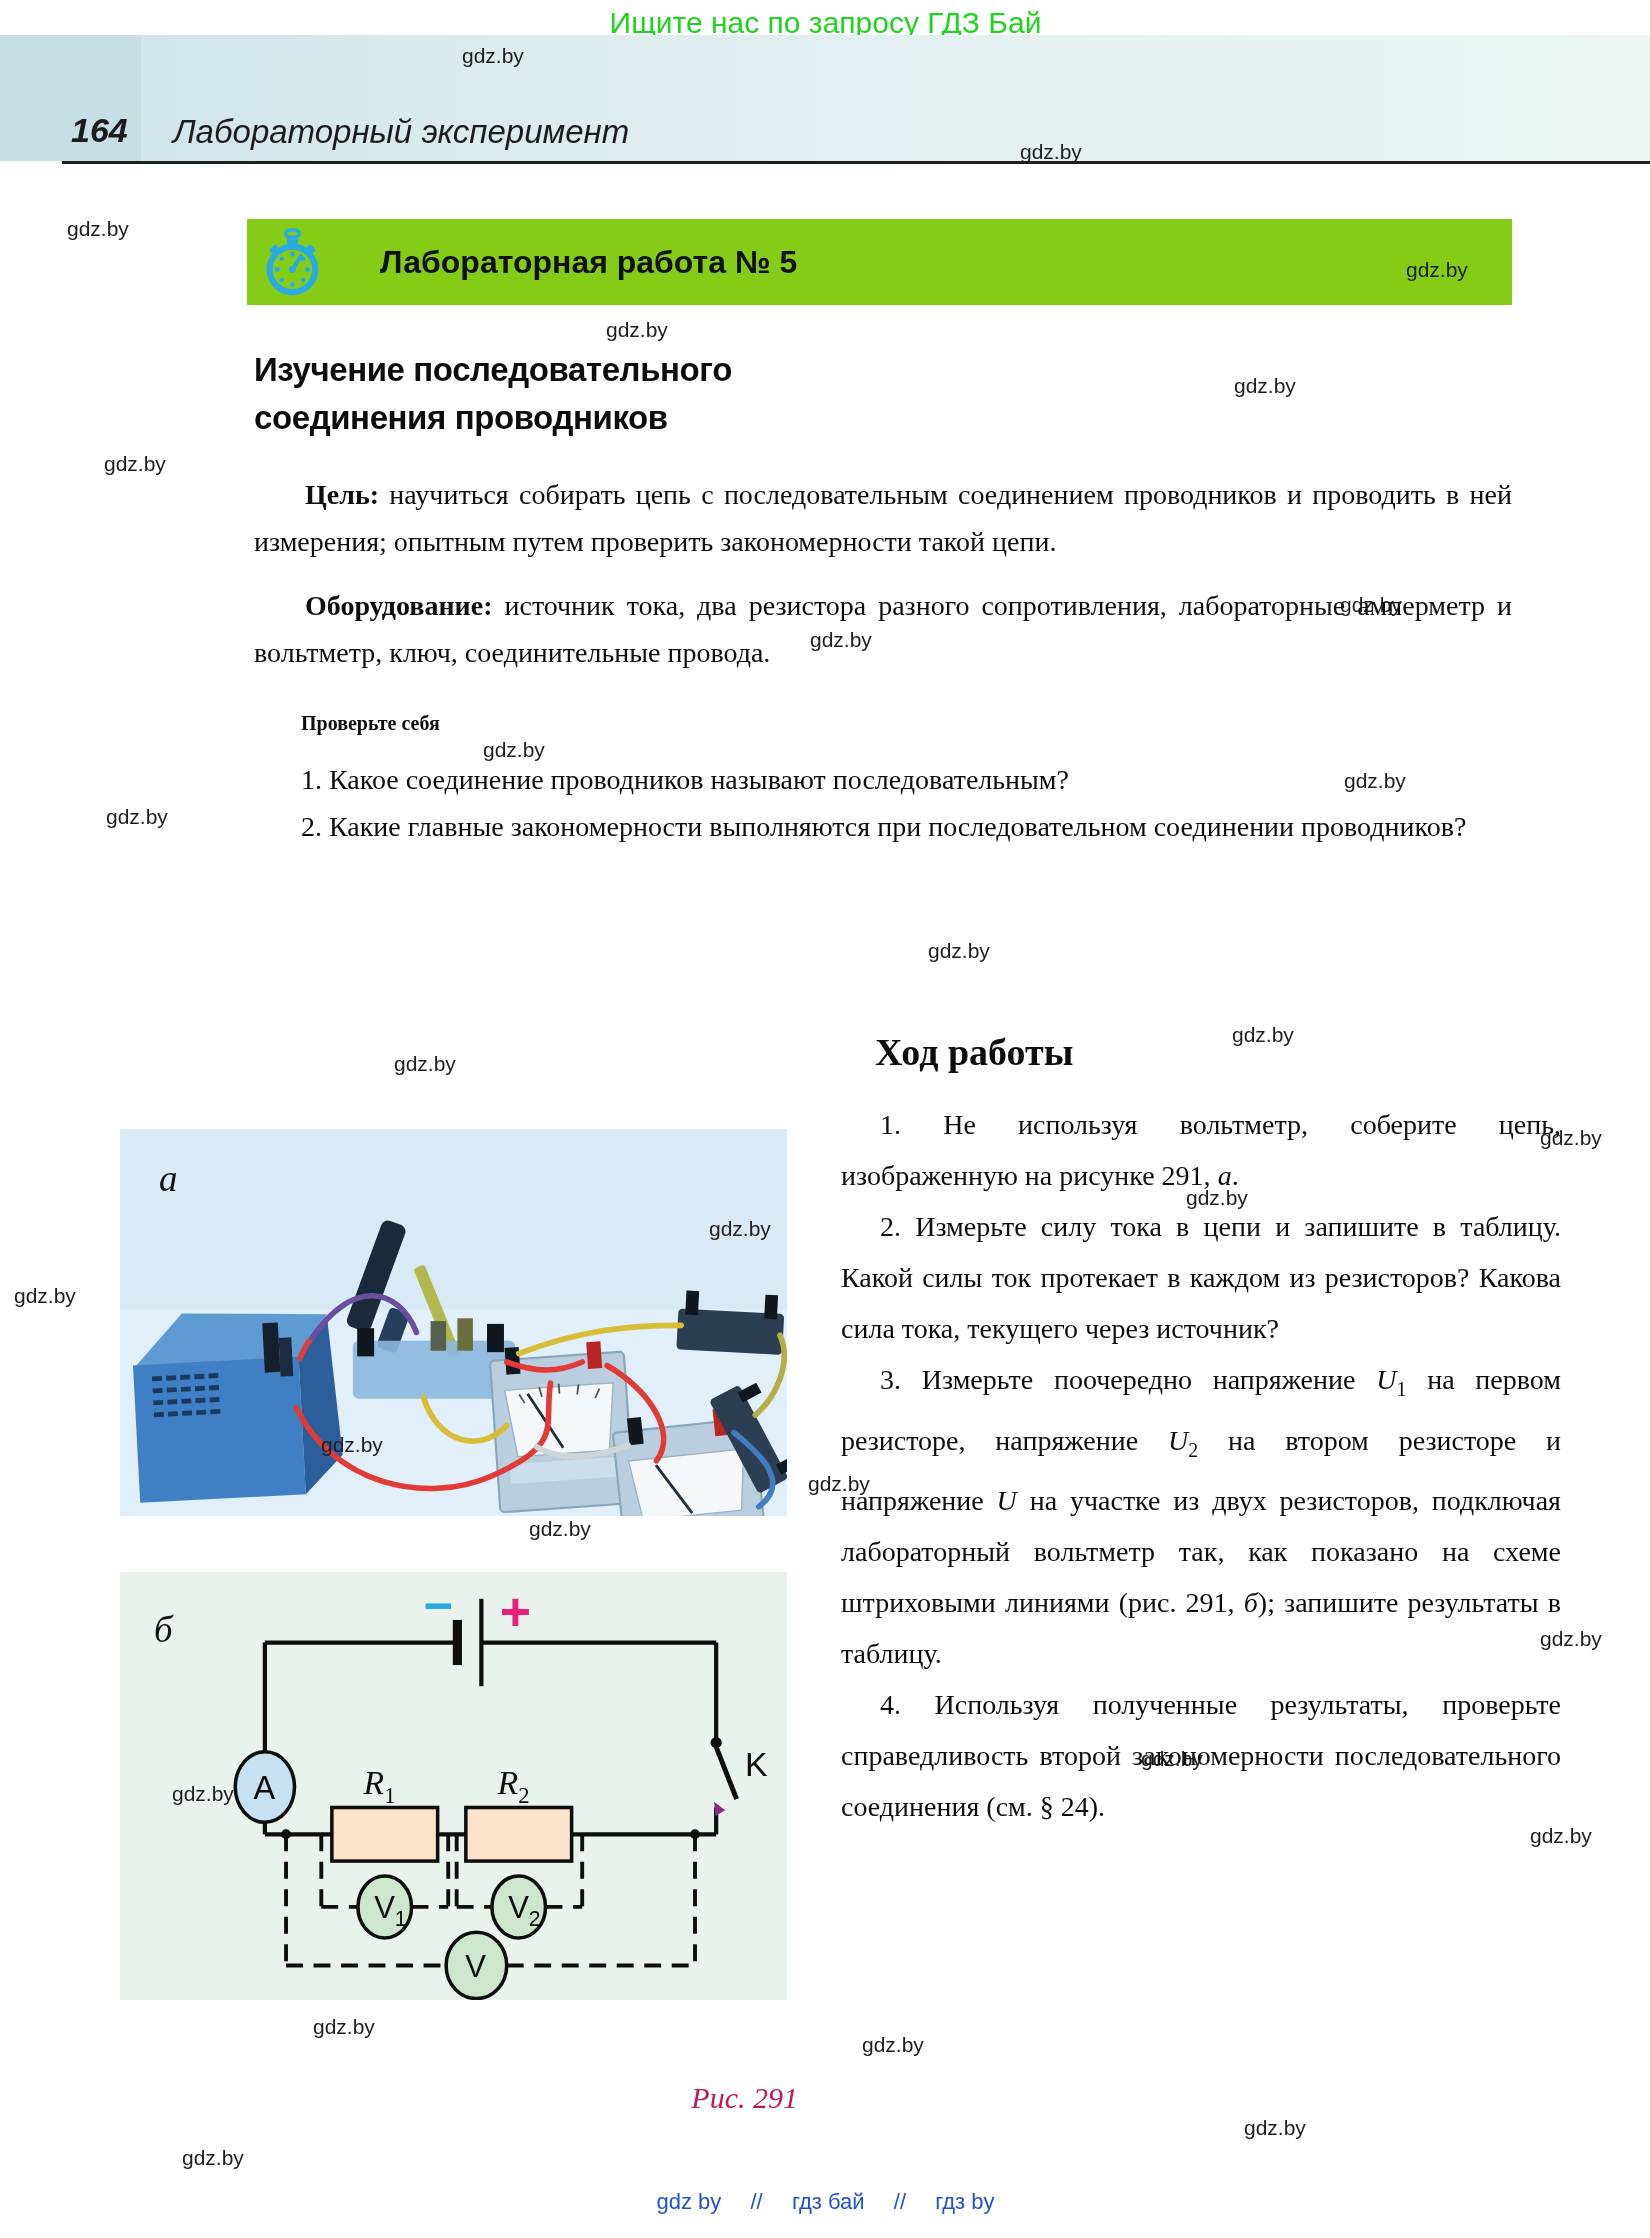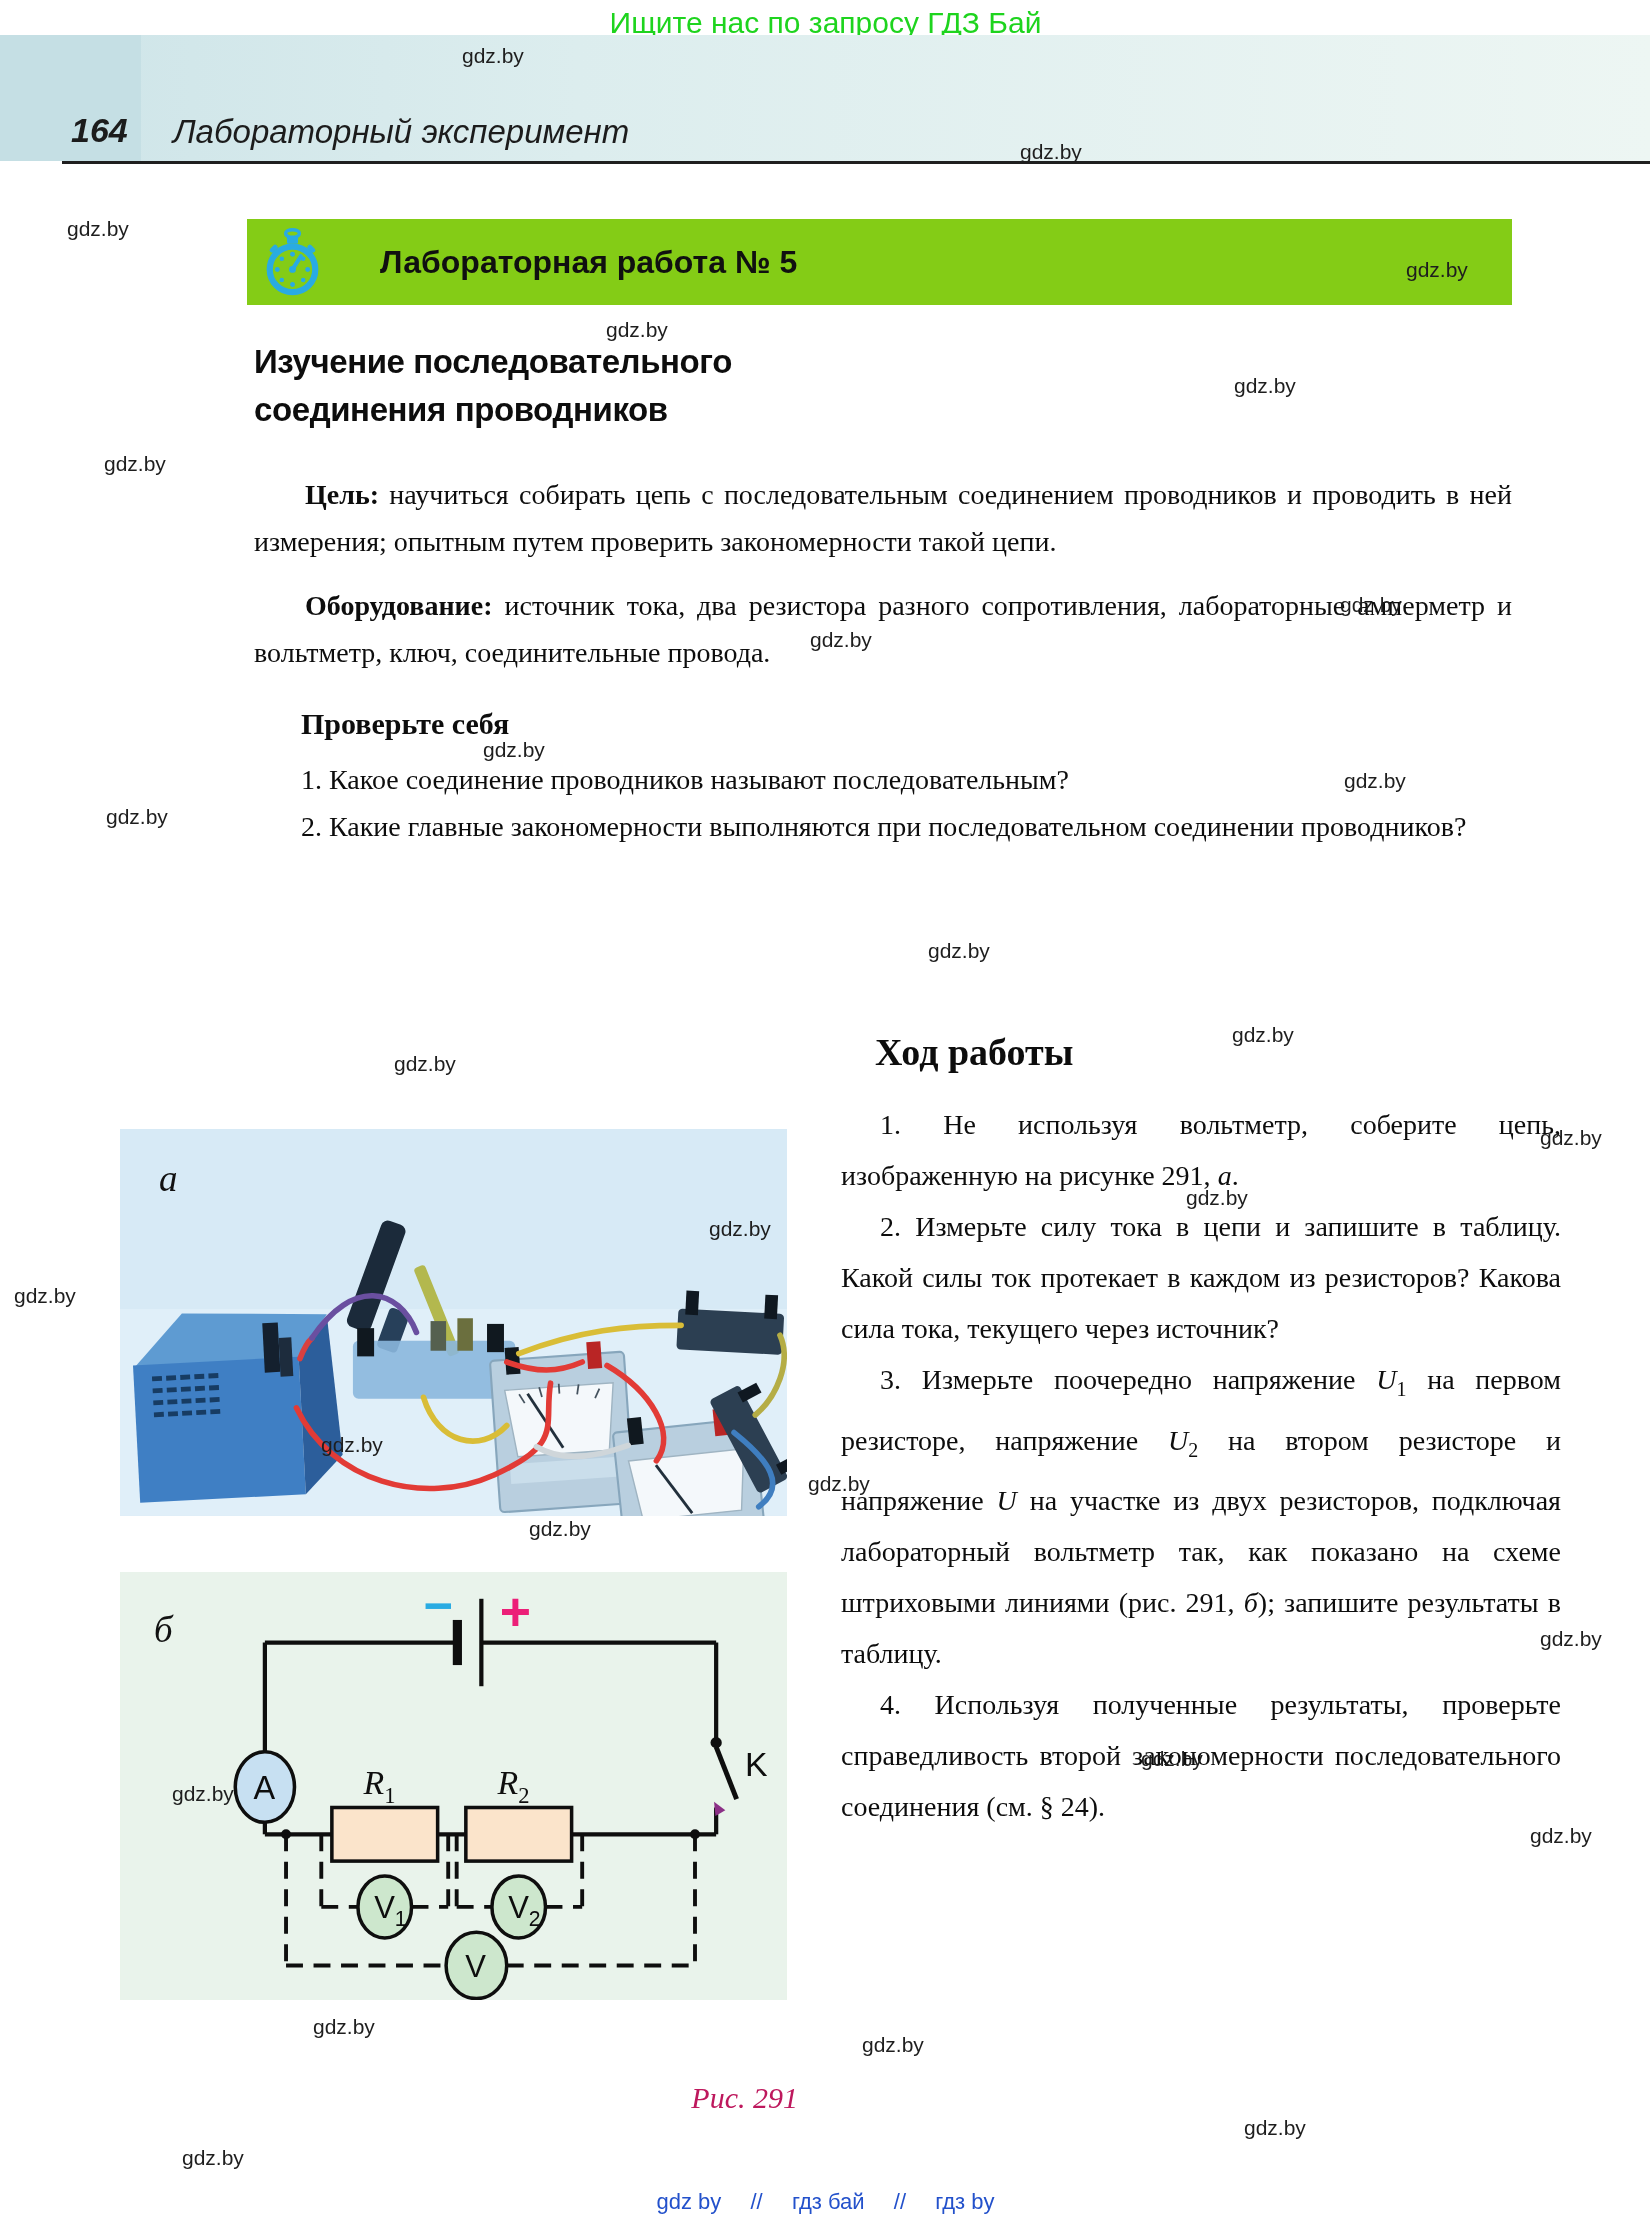--- a/index.html
+++ b/index.html
@@ -15,28 +15,28 @@
             font-style:italic;font-weight:bold;font-size:34px;color:#1c1c1c;}
   .header-title{position:absolute;left:173px;bottom:10px;font-family:"Liberation Sans",sans-serif;
             font-style:italic;font-size:33px;color:#1c1c1c;}
   .header-rule{position:absolute;top:161px;left:62px;width:1589px;height:2.8px;background:#1f1f1f;}
   
   .banner{position:absolute;top:219px;left:247px;width:1265px;height:86px;background:#84cc16;}
   .banner-icon{position:absolute;left:11.3px;top:8.5px;width:69px;height:69px;}
   .banner-title{position:absolute;left:133px;top:0;height:86px;display:flex;align-items:center;
             font-family:"Liberation Sans",sans-serif;font-weight:bold;font-size:32px;color:#101010;}
   
-  .doc-title{position:absolute;top:338px;left:254px;width:1059px;
+  .doc-title{position:absolute;top:346px;left:254px;width:1059px;
              font-family:"Liberation Sans",sans-serif;font-weight:bold;font-size:33px;
              line-height:48px;color:#0d0d0d;letter-spacing:-0.4px;}
   
   .textblock{position:absolute;top:471px;left:254px;width:1258px;font-size:28px;line-height:47px;
              text-align:justify;color:#0d0d0d;}
   .para{margin:0 0 17px 0;text-indent:51px;}
-  .subhead{margin:24px 0 8.5px 0;text-indent:47px;font-weight:bold;font-size:30px;text-align:left;}
+  .subhead{margin:24px 0 8.5px 0;text-indent:47px;font-weight:bold;font-size:20px;text-align:left;}
   .q{margin:0;text-indent:47px;}
   
   .col-right{position:absolute;top:1027px;left:841px;width:720px;font-size:28px;line-height:51px;
              text-align:justify;color:#0d0d0d;}
   .col-right .subhead{margin:0 0 21px 0;text-indent:34px;font-size:38px;}
   .step{margin:0;text-indent:39px;}
   .uvar{font-style:italic;}
   sub{font-size:20px;}
   
   .fig-photo{position:absolute;top:1129px;left:120px;width:667px;height:387px;background:#d7eaf6;}

